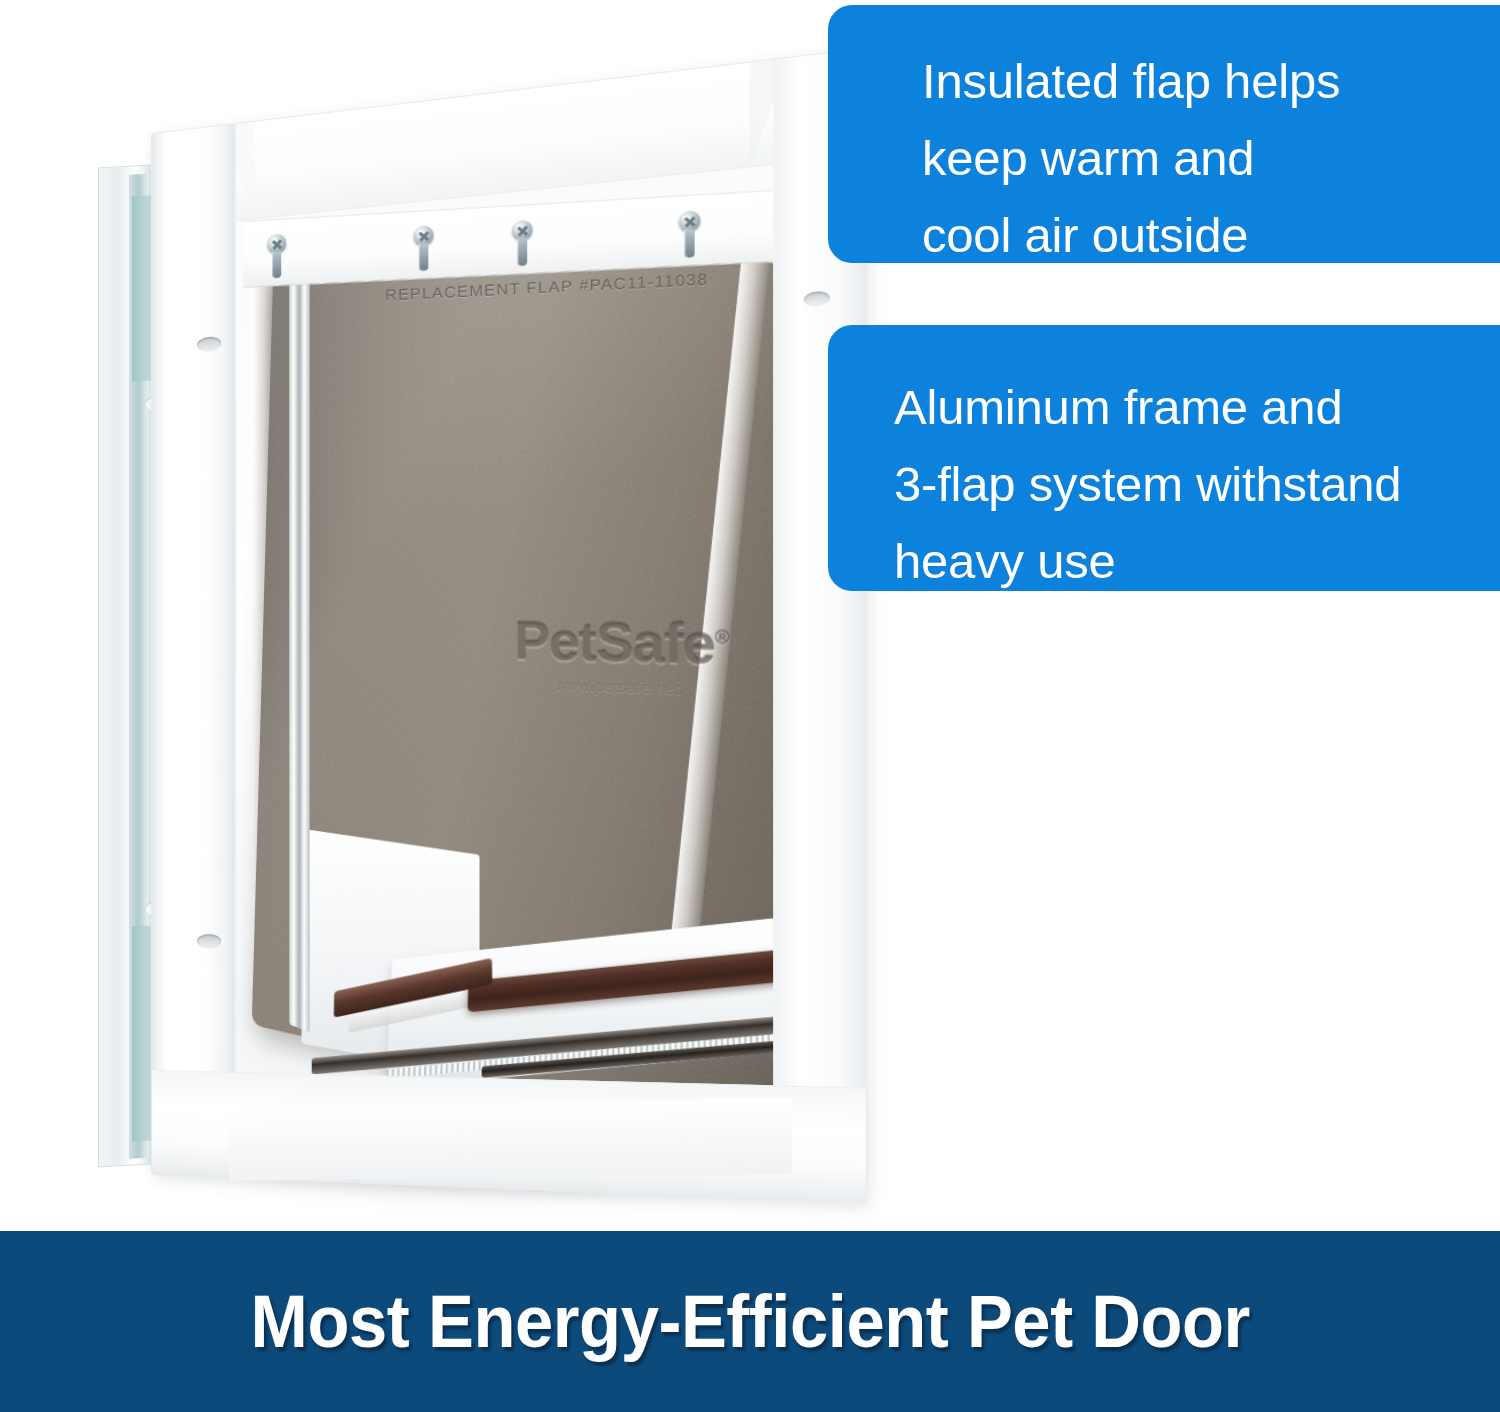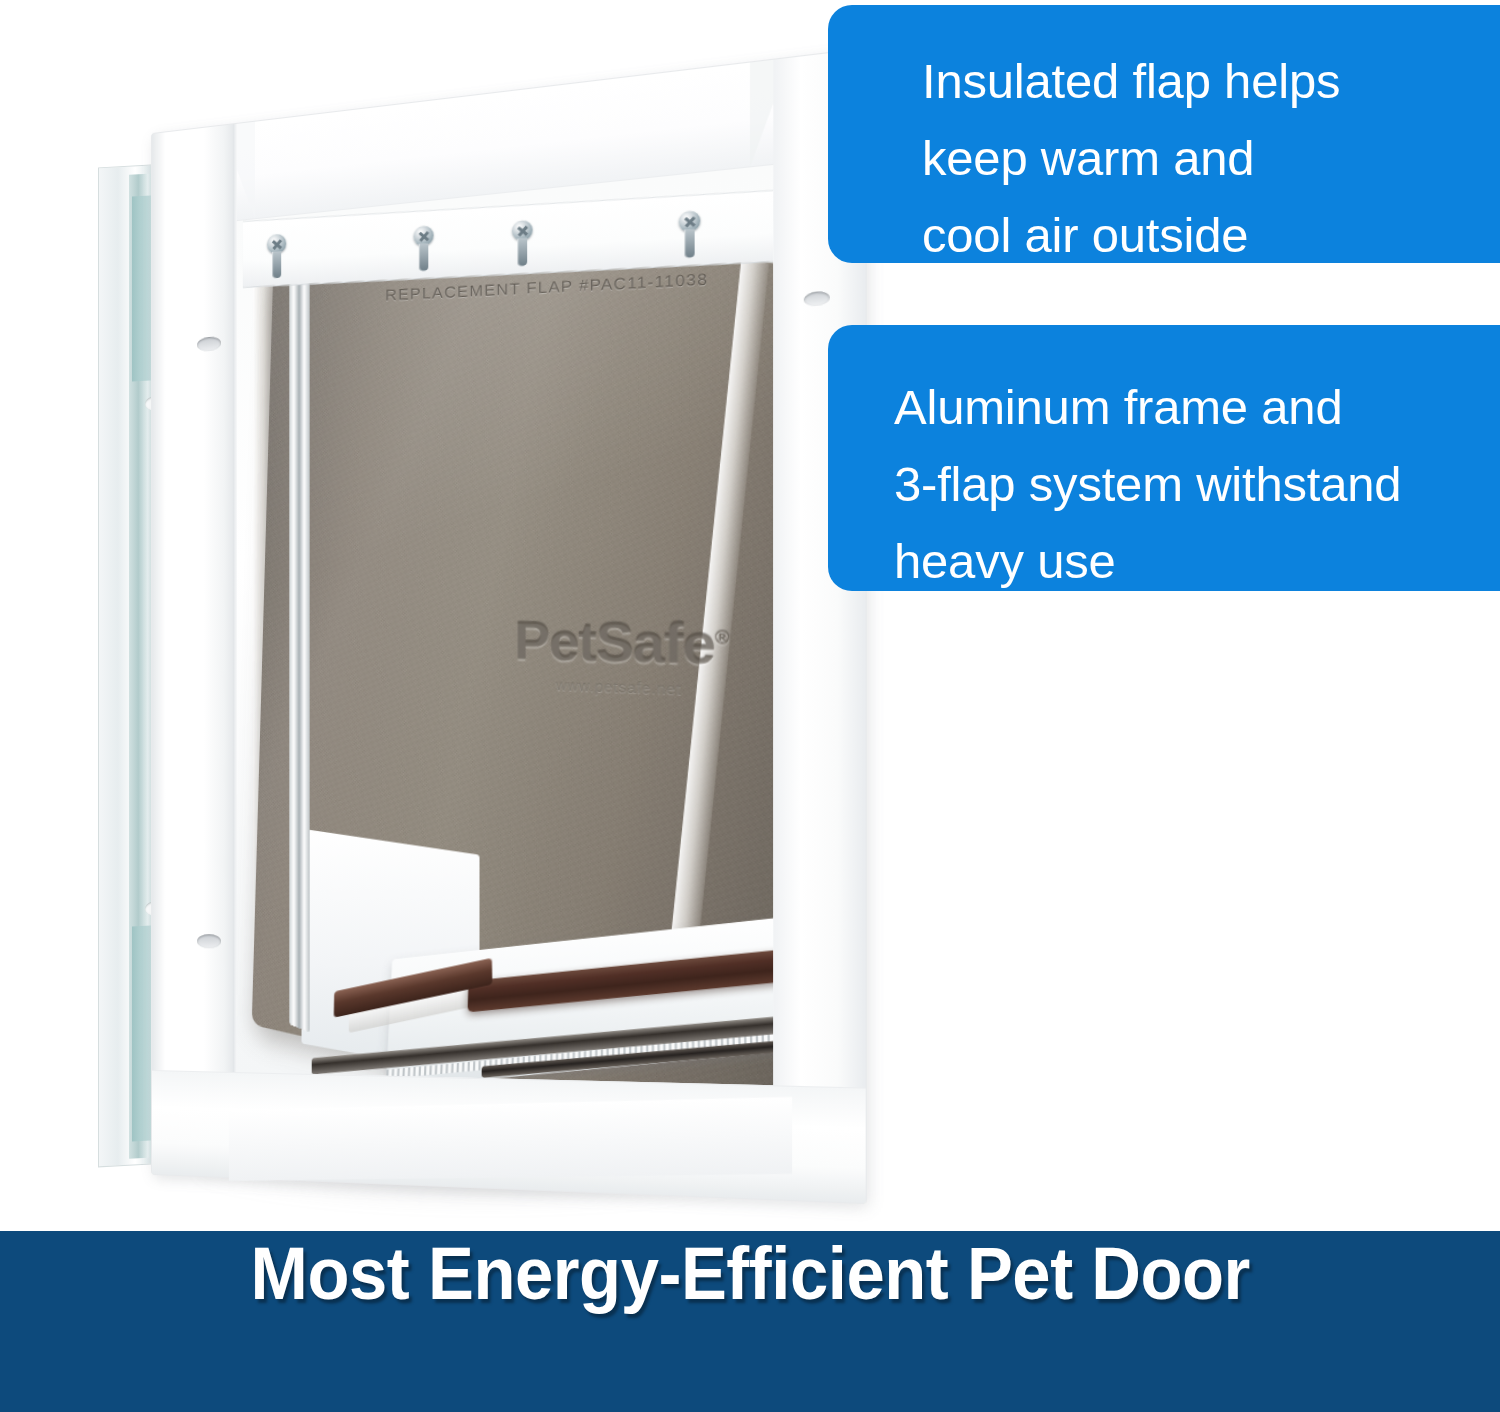--- a/index.html
+++ b/index.html
@@ -34,21 +34,21 @@
   }
   #callout-1{ left:828px; top:5px; width:700px; height:258px; }
   #callout-1 .ctext{ padding:38px 0 0 94px; }
   #callout-2{ left:828px; top:325px; width:700px; height:266px; }
   #callout-2 .ctext{ padding:44px 0 0 66px; }
 
   
   #bottom-banner{
     position:absolute; left:0; top:1231px; width:1500px; height:181px;
     background:var(--banner,#0d4a7c);
-    display:flex; justify-content:center;
+    display:flex; align-items:center; justify-content:center;
   }
   #banner-headline{
     color:#fff;
     font-size:74px;
     font-weight:700;
     letter-spacing:-0.5px;
     transform:scaleX(0.93);
     text-shadow:3px 4px 3px rgba(0,0,0,0.35);
     white-space:nowrap;
   }

